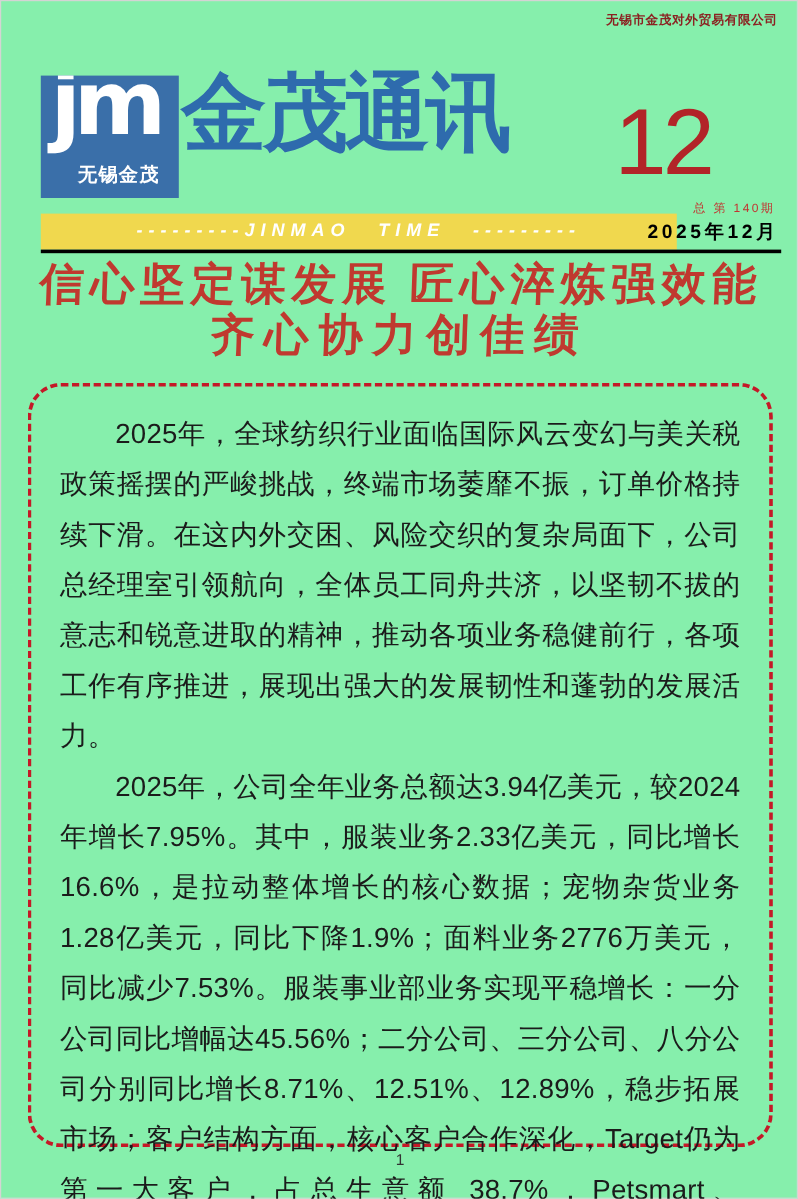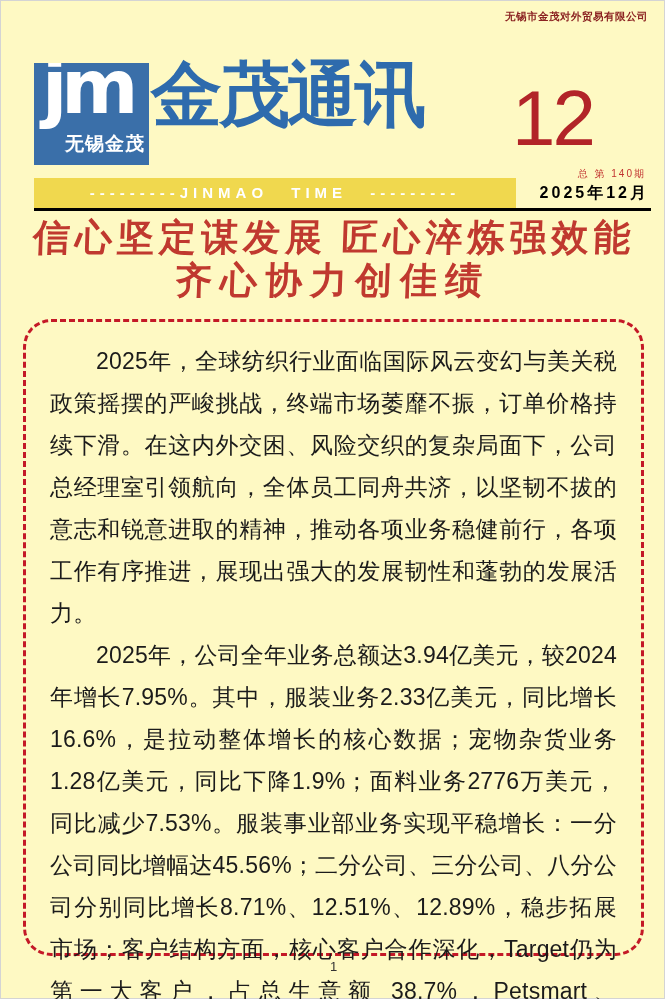--- a/index.html
+++ b/index.html
@@ -7,21 +7,21 @@
     width:665px;height:999px;
     background:#ffffff;
     font-family:"Liberation Sans","DejaVu Sans",sans-serif;
     position:relative;
     overflow:hidden;
   }
   .page{
     position:absolute;inset:0;
     width:663px;height:997px;
     border:1px solid #d4d4d4;
-    background:#fef9c3;
+    background:#86efac;
   }
   
   .company-name{
     position:absolute;top:9px;right:16px;
     font-size:10.5px;font-weight:bold;
     color:#8b2222;
     letter-spacing:0.5px;
   }
   
   .logo-box{
@@ -32,23 +32,23 @@
   }
   .logo-monogram{
     position:absolute;left:8px;top:-16px;
     color:#ffffff;
     font-family:"DejaVu Sans",sans-serif;
     font-weight:bold;
     font-size:74px;letter-spacing:-6px;
     line-height:1.1;
   }
   .logo-caption{
-    position:absolute;right:4px;bottom:8px;
+    position:absolute;right:16px;bottom:8px;
     color:#ffffff;font-weight:bold;
-    font-size:19px;letter-spacing:1px;margin-top:36px;
+    font-size:16px;letter-spacing:1px;margin-top:36px;
   }
   
   .main-title{
     position:absolute;left:150px;top:55px;
     font-family:Liberation Serif, serif;
     font-weight:bold;
     font-size:71px;line-height:1.1;
     color:#2e6bad;
     letter-spacing:-3px;
     white-space:nowrap;
@@ -65,27 +65,27 @@
     color:#0d0d0d;letter-spacing:-1px;
   }
   .issue-total{
     position:absolute;top:166px;right:18px;
     font-weight:normal;font-size:10px;
     color:#c23330;letter-spacing:2px;
   }
   
   .banner{
     position:absolute;left:33px;top:177px;
-    width:482px;height:30px;
+    width:530px;height:30px;
     background:#f0d84e;
     color:#ffffff;font-weight:bold;
     font-size:15px;line-height:30px;
     text-align:center;
     letter-spacing:5px;word-spacing:14px;
-    white-space:nowrap;overflow:hidden;
+    white-space:nowrap;overflow:hidden;font-style:italic;
   }
   .issue-date{
     position:absolute;top:182px;right:15px;
     font-weight:bold;font-size:16px;
     color:#000000;letter-spacing:3px;
     white-space:nowrap;
   }
   .header-rule{
     position:absolute;left:33px;top:207px;
     width:617px;height:3px;background:#000000;

